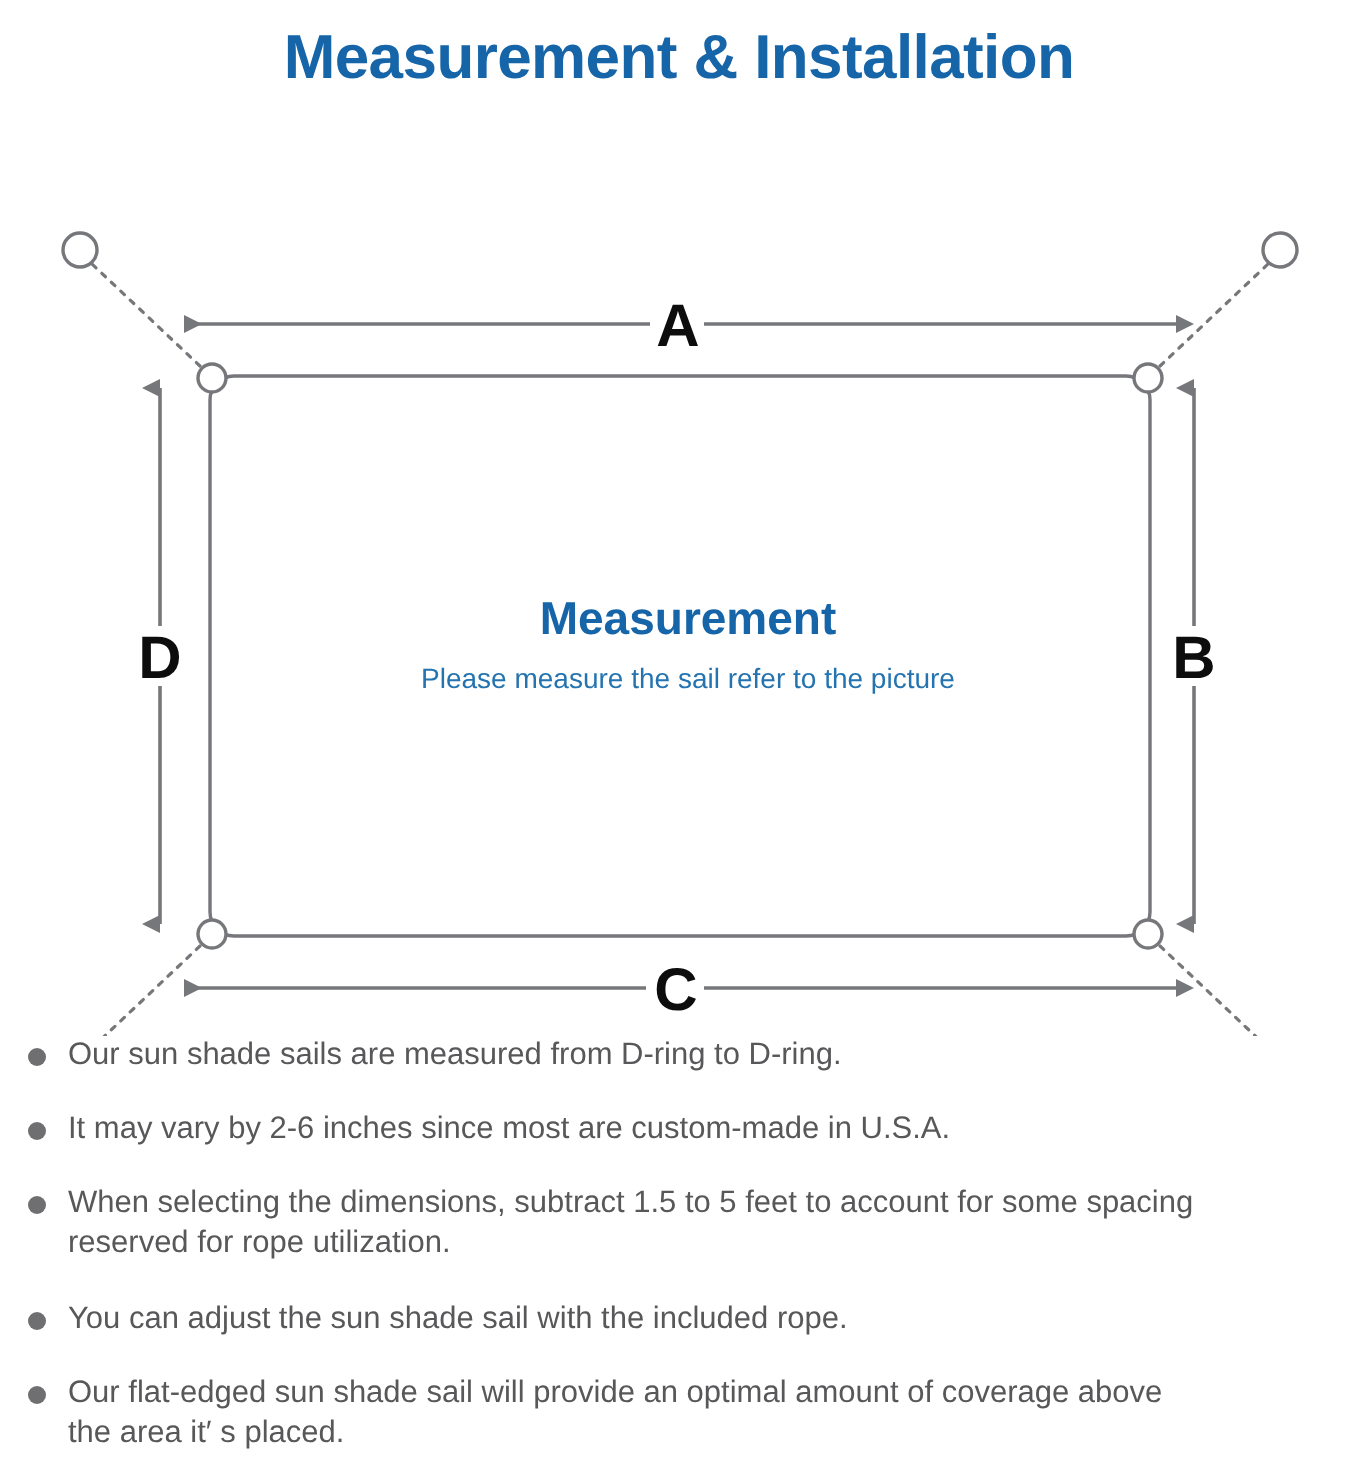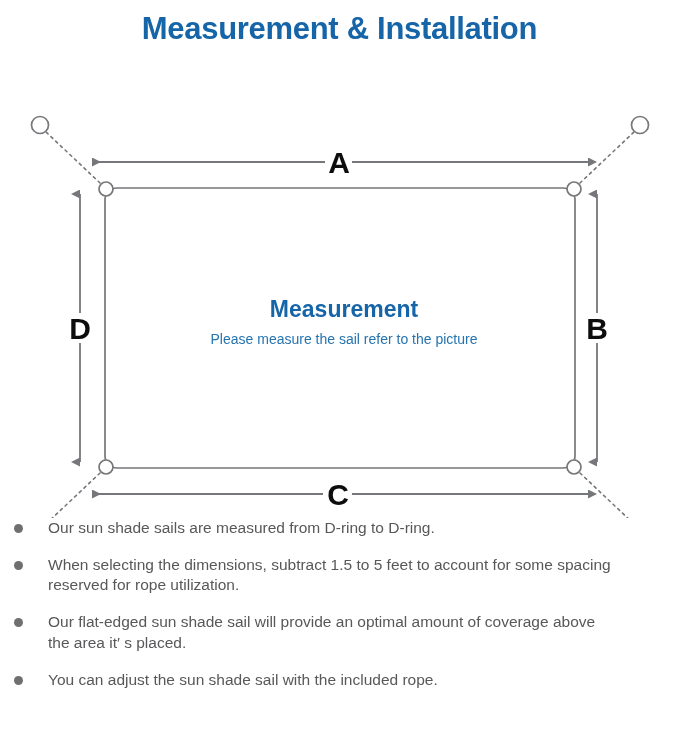--- a/index.html
+++ b/index.html
@@ -88,21 +88,20 @@
     background: #6f6f71;
     margin-top: 6px;
     margin-right: 11px;
   }
   .note-text {
     flex: 1 1 auto;
     font-size: 15.5px;
     line-height: 1.30;
     color: #58585a;
     white-space: pre-line;
-    margin-left: 14px;
   }
 </style>
 </head>
 <body>
 
 <div class="title-bar">
   <div class="title-text">Measurement &amp; Installation</div>
 </div>
 
 <div class="diagram-wrap">
@@ -175,31 +174,35 @@
   </svg>
 </div>
 
 <div class="notes">
 
   <div class="note-row">
     <span class="note-bullet"></span>
     <span class="note-text">Our sun shade sails are measured from D-ring to D-ring.</span>
   </div>
 
+  <div class="note-row">
+    <span class="note-bullet"></span>
+    <span class="note-text">It may vary by 2-6 inches since most are custom-made in U.S.A.</span>
+  </div>
 
   <div class="note-row">
     <span class="note-bullet"></span>
     <span class="note-text">When selecting the dimensions, subtract 1.5 to 5 feet to account for some spacing
 reserved for rope utilization.</span>
   </div>
 
   <div class="note-row">
     <span class="note-bullet"></span>
+    <span class="note-text">You can adjust the sun shade sail with the included rope.</span>
+  </div>
+
+  <div class="note-row">
+    <span class="note-bullet"></span>
     <span class="note-text">Our flat-edged sun shade sail will provide an optimal amount of coverage above
 the area it′  s placed.</span>
   </div>
 
-  <div class="note-row">
-    <span class="note-bullet"></span>
-    <span class="note-text">You can adjust the sun shade sail with the included rope.</span>
-  </div>
-
 </div>
 
 </body></html>

